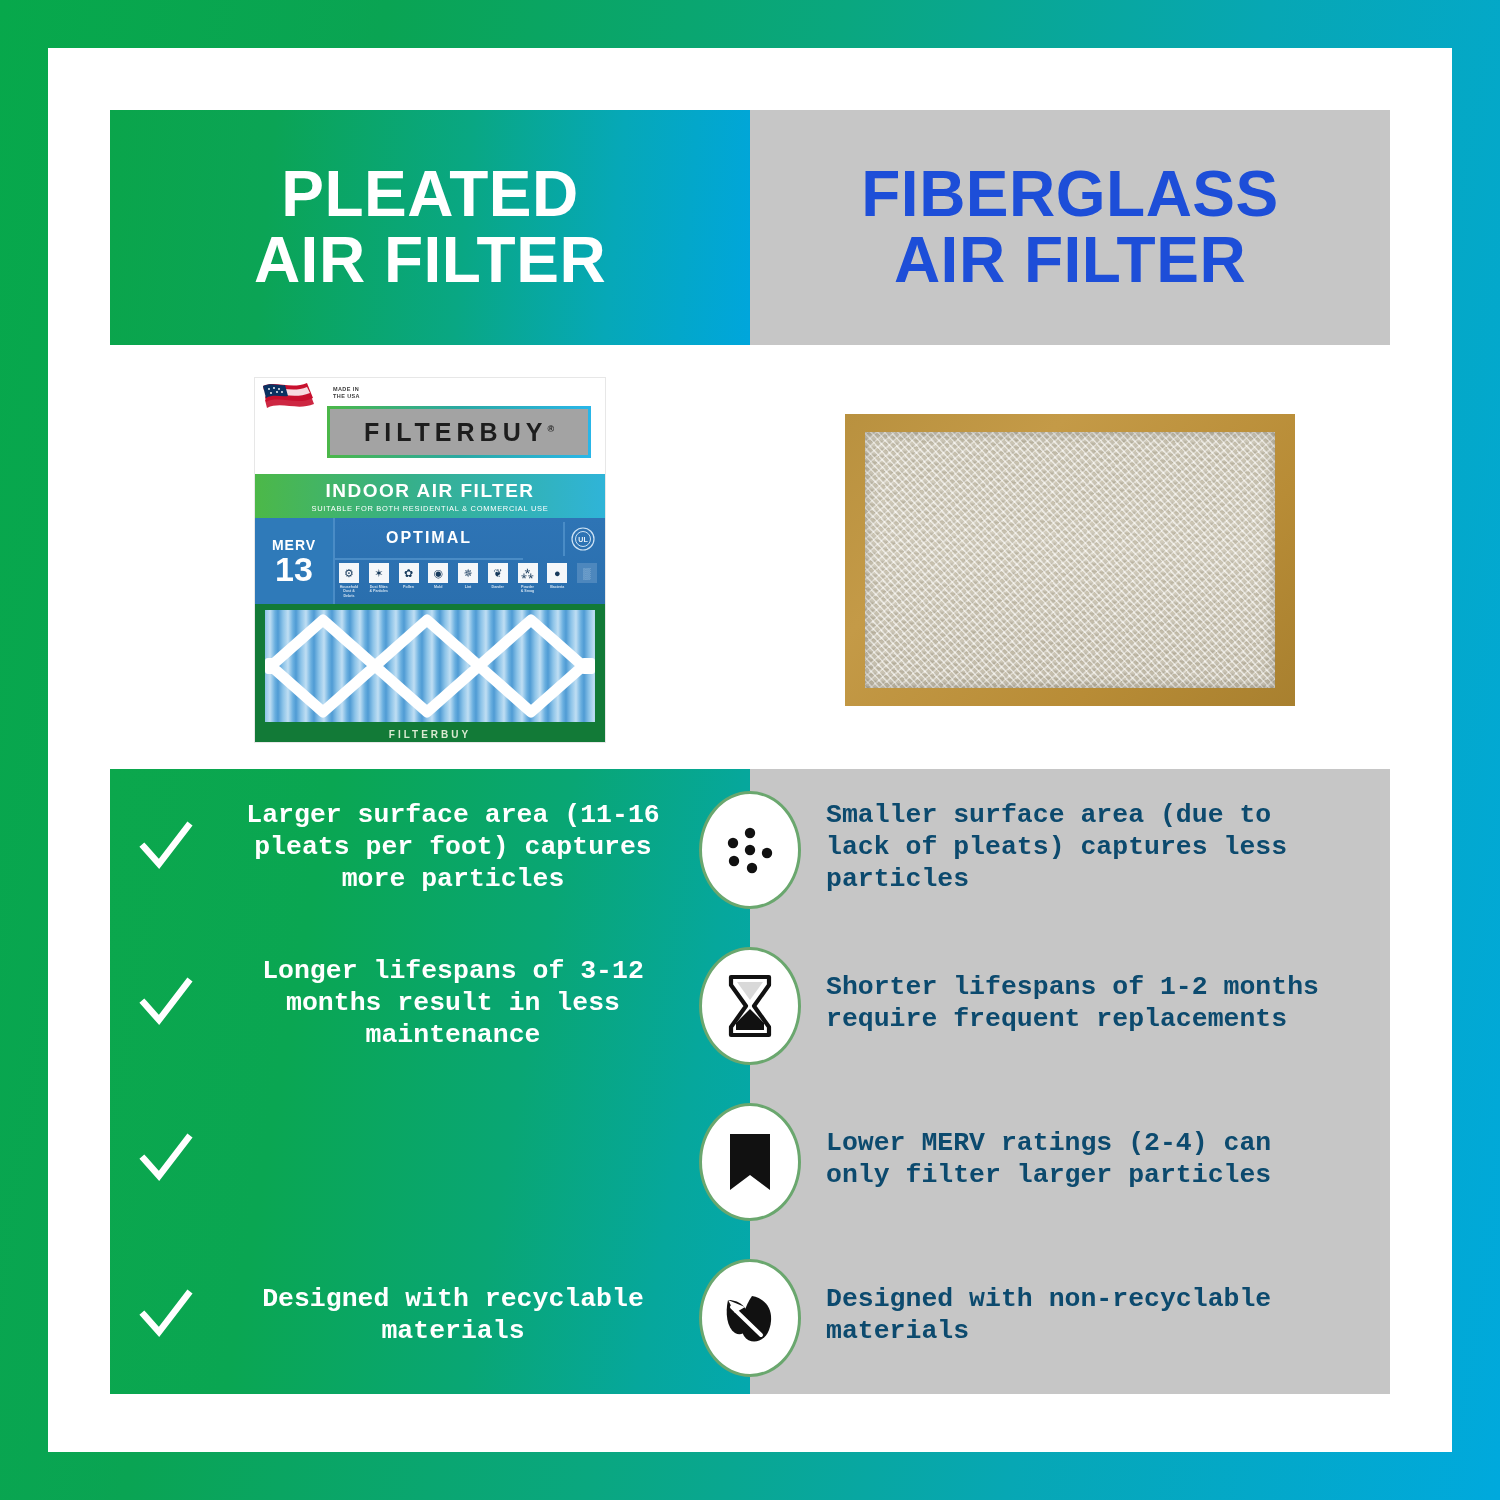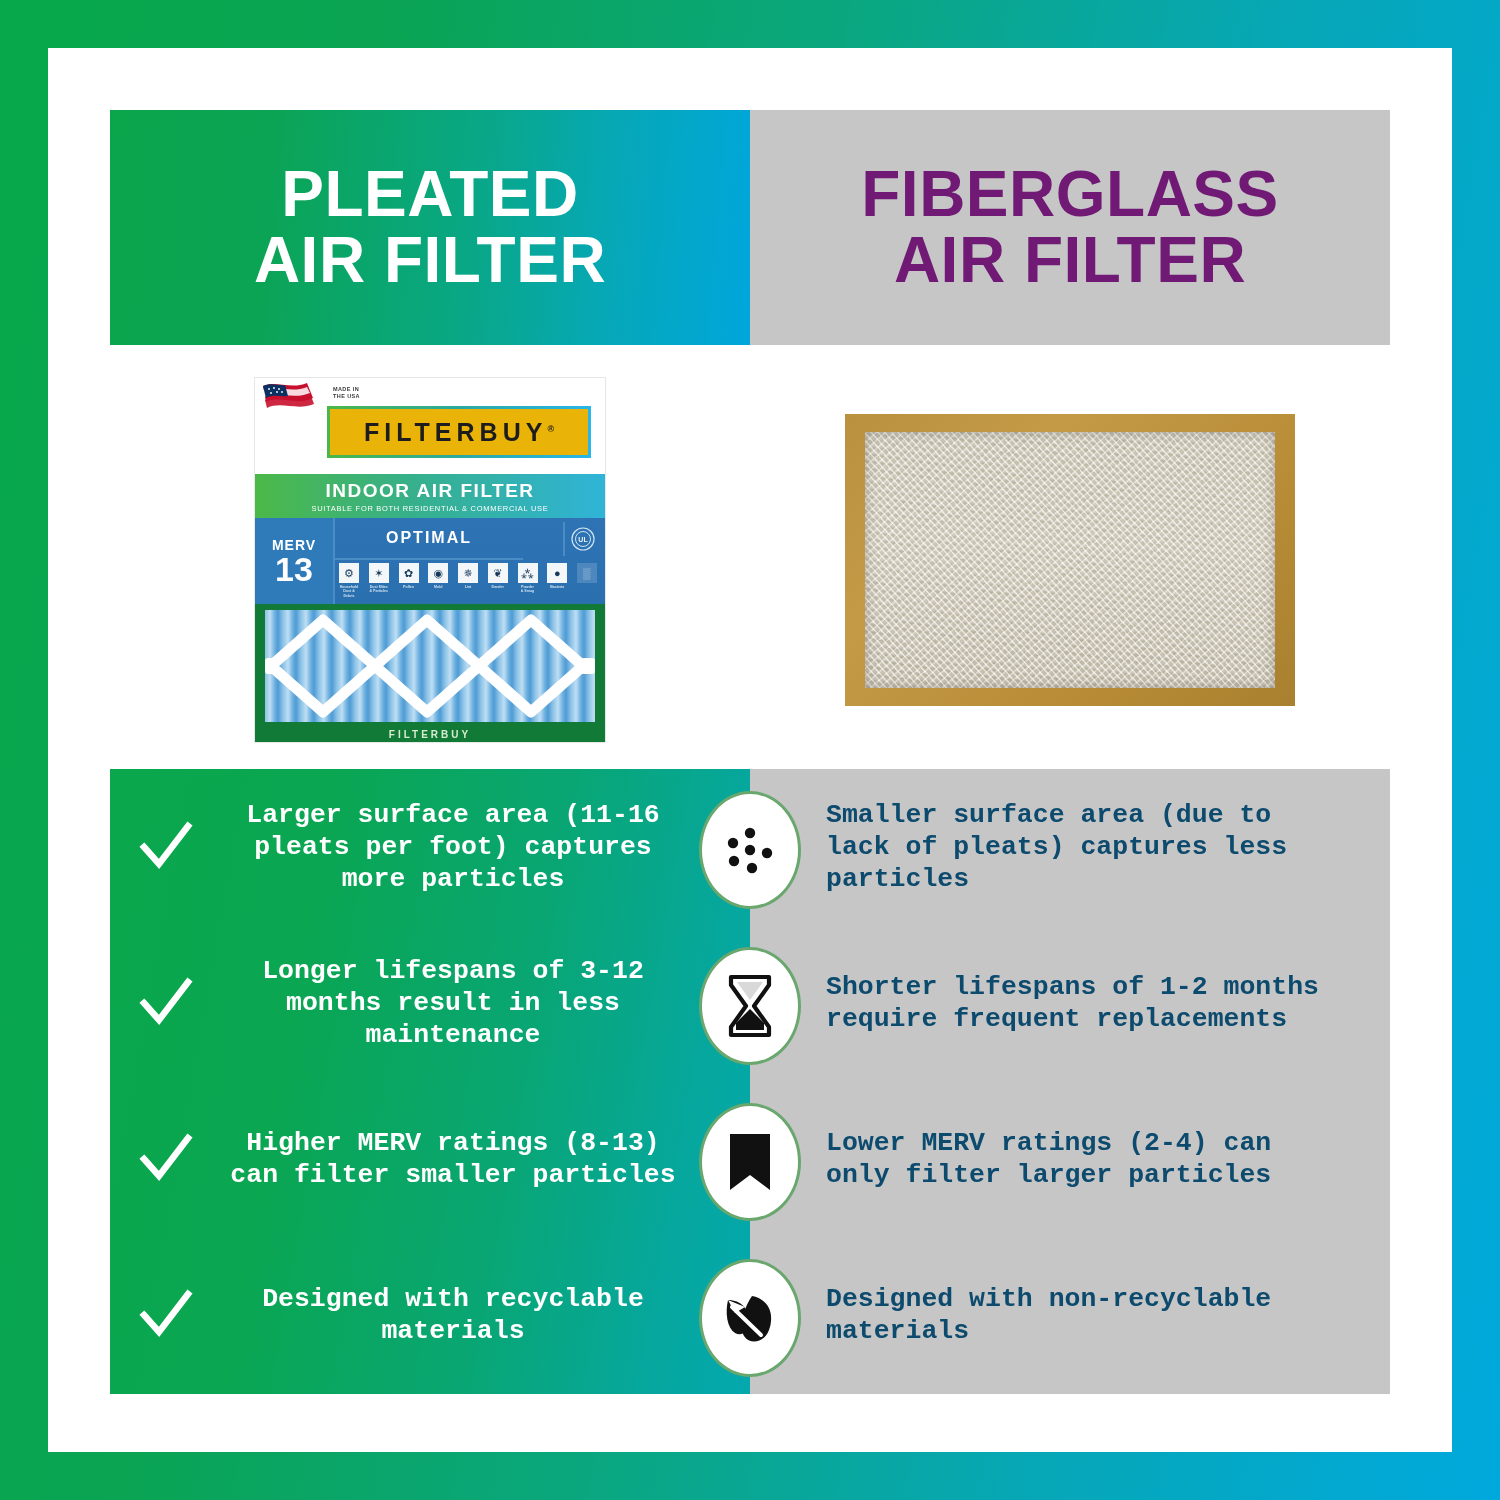--- a/index.html
+++ b/index.html
@@ -33,37 +33,37 @@
   .hdr-right{
     width:640px;height:100%;
     background:#c6c6c6;
     display:flex;align-items:center;justify-content:center;
   }
   .hdr-title{
     font-weight:bold;font-size:64px;line-height:1.03;text-align:center;
     letter-spacing:0.5px;
   }
   .hdr-left .hdr-title{color:#ffffff;}
-  .hdr-right .hdr-title{color:#701a75;}
+  .hdr-right .hdr-title{color:#1d4ed8;}
   .hdr-title span{display:block;white-space:pre;}
 
   
   .products{position:absolute;left:0;top:235px;width:1280px;height:430px;display:flex;background:#ffffff;}
   .prod-cell{width:640px;height:100%;display:flex;align-items:center;justify-content:center;}
 
   
   .pleated{position:relative;width:350px;height:364px;background:#ffffff;overflow:hidden;
            box-shadow:0 0 0 1px #e7e7e7;}
   .pf-top{position:relative;height:96px;background:#ffffff;}
   .pf-flag{position:absolute;left:6px;top:2px;width:62px;height:46px;overflow:hidden;}
   .pf-madein{position:absolute;left:78px;top:8px;font-size:5.5px;font-weight:bold;color:#3a3a3a;
              line-height:1.35;letter-spacing:.4px;}
   .pf-logobox{position:absolute;left:72px;top:28px;width:258px;height:46px;
               border:3px solid;border-image:linear-gradient(90deg,#4bb749,#2aa9a2,#29b6e8) 1;
-              display:flex;align-items:center;justify-content:center;background:#eab308;}
+              display:flex;align-items:center;justify-content:center;background:#a3a3a3;}
   .pf-logo{font-size:25px;font-weight:bold;letter-spacing:5px;color:#1d1d1d;}
   .pf-logo sup{font-size:9px;vertical-align:super;letter-spacing:0;}
   .pf-band{height:44px;background:linear-gradient(90deg,#4cb848 0%,#36b08b 45%,#2fb4d8 100%);
            display:flex;flex-direction:column;align-items:center;justify-content:center;color:#fff;}
   .pf-band1{font-size:19px;font-weight:bold;letter-spacing:1.5px;}
   .pf-band2{font-size:7.5px;font-weight:normal;letter-spacing:.7px;margin-top:2px;}
   .pf-blue{position:relative;height:86px;background:linear-gradient(180deg,#2e74b5 0%,#2a6fae 100%);}
   .pf-merv{position:absolute;left:0;top:0;width:78px;height:86px;background:#2f7ab9;
            display:flex;flex-direction:column;align-items:center;justify-content:center;color:#fff;
            border-right:2px solid #4a8cc6;}
@@ -287,21 +287,20 @@
           </div>
           <div class="row-txt">Longer lifespans of 3-12 months result in less maintenance</div>
         </div>
 
         <div class="row">
           <div class="check">
             <svg class="chk" viewBox="0 0 56 56">
               <path d="M6 28 L21 45 L50 7" fill="none" stroke="#ffffff" stroke-width="6.5" stroke-linecap="square"></path>
             </svg>
           </div>
-          <div class="row-txt">Higher MERV ratings (8-13) can filter smaller particles</div>
         </div>
 
         <div class="row">
           <div class="check">
             <svg class="chk" viewBox="0 0 56 56">
               <path d="M6 28 L21 45 L50 7" fill="none" stroke="#ffffff" stroke-width="6.5" stroke-linecap="square"></path>
             </svg>
           </div>
           <div class="row-txt">Designed with recyclable materials</div>
         </div>

